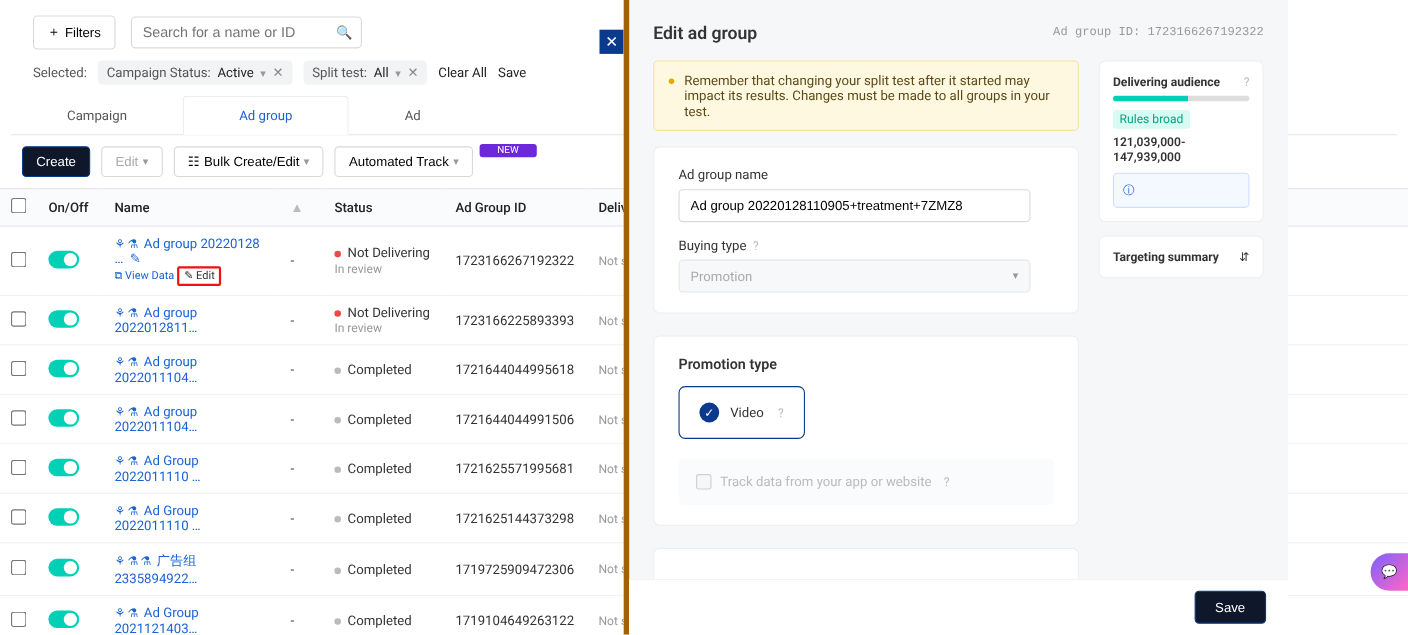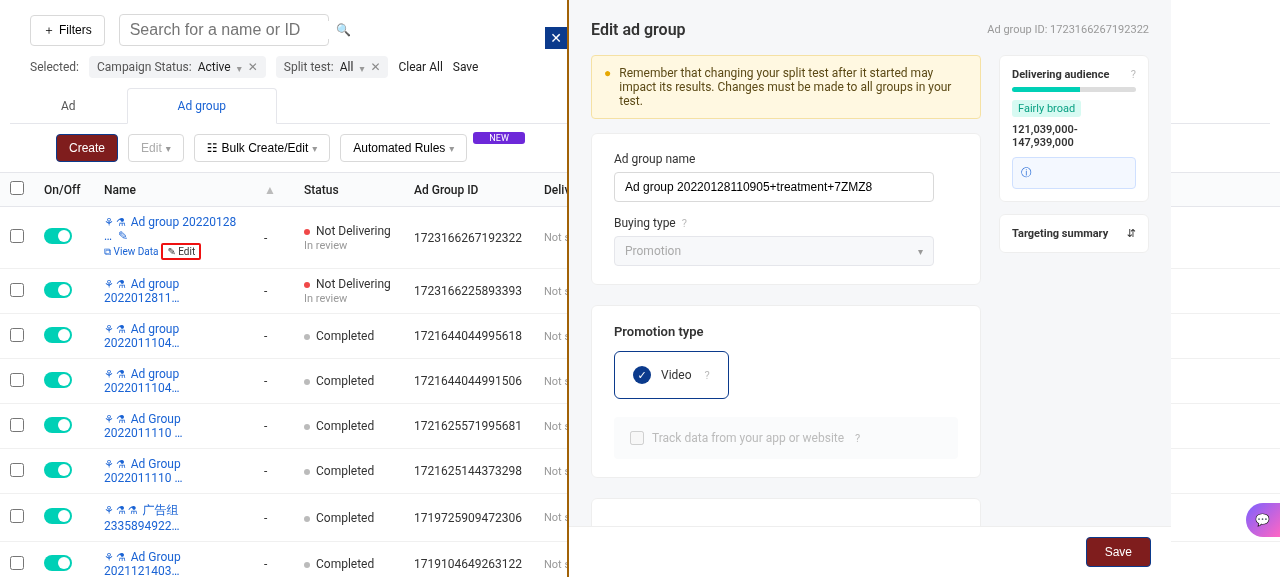--- a/index.html
+++ b/index.html
@@ -1,49 +1,49 @@
 <!DOCTYPE html>
 <html><head>
 <meta charset="utf-8">
 <style>
   * { box-sizing: border-box; margin:0; padding:0; }
   body { font-family: -apple-system, BlinkMacSystemFont, "Segoe UI", Roboto, Arial, sans-serif; font-size:12px; color:#333; background:#fff; width:1280px; height:577px; overflow:hidden; position:relative; }
   .top-bar { padding:14px 30px 6px; display:flex; align-items:center; gap:14px; }
   .btn { background:#fff; border:1px solid #d9d9d9; border-radius:4px; padding:6px 12px; font-size:12px; cursor:pointer; display:inline-flex; align-items:center; gap:4px; }
   .search-box{ border:1px solid #d9d9d9; border-radius:4px; padding:6px 10px; width:210px; display:flex; align-items:center; }
-  .search-box input{ border:none; outline:none; font-size:16px; flex:1; }
+  .search-box input{ border:none; outline:none; font-size:13px; flex:1; }
   .row2{ padding:4px 30px 10px; display:flex; align-items:center; gap:10px; font-size:12px; color:#555;}
   .pill{ background:#f2f3f5; border-radius:4px; padding:4px 8px; display:inline-flex; align-items:flex-end; gap:6px; font-size:12px;}
   .pill .x{ color:#888; cursor:pointer;}
   .linkish{ color:#222; cursor:pointer; }
   .tabs{ display:flex; border-bottom:1px solid #e5e6eb; margin:0 10px; }
   .tab{ padding:10px 50px; color:#555; cursor:pointer; border:1px solid transparent; border-bottom:none;}
   .tab.active{ color:#1a63d4; border:1px solid #e5e6eb; border-bottom:1px solid #fff; margin-bottom:-1px; border-radius:4px 4px 0 0; background:#fff;}
   .toolbar{ padding:10px 20px; display:flex; align-items:center; gap:10px;}
-  .btn-primary{ background:#7f1d1d; color:#fff; border:1px solid #0b3a8c;margin-left:36px;}
+  .btn-primary{ background:#0f172a; color:#fff; border:1px solid #0b3a8c;}
   .btn-disabled{ color:#aaa;justify-content:center; }
   .new-badge{ background:#6d28d9; color:#fff; font-size:9px; padding:1px 16px; border-radius:3px; position:relative; top:-10px; left:-4px;}
   table{ width:100%; border-collapse:collapse; font-size:12px; }
   thead th{ text-align:left; padding:8px 10px; border-top:1px solid #e5e6eb; border-bottom:1px solid #e5e6eb; color:#222; font-weight:500; background:#fafbfc;}
   tbody td{ padding:8px 10px; border-bottom:1px solid #f0f0f0; vertical-align:middle;}
   .chk{ width:14px; height:14px; }
   .toggle{ width:28px; height:16px; background:#00d0b6; border-radius:10px; position:relative; display:inline-block;}
   .toggle:after{ content:""; width:12px; height:12px; background:#fff; border-radius:50%; position:absolute; top:2px; right:2px;}
   .name-cell a{ color:#1a63d4; text-decoration:none;}
   .mini-icons{ color:#1a63d4; font-size:11px; margin-right:2px;}
   .dot{ width:6px;height:6px;border-radius:50%; display:inline-block; margin-right:6px;}
   .dot.red{background:#f04848;}
   .dot.grey{background:#bbb;}
   .sub{ color:#999; font-size:11px;}
   .overlay-close{ position:absolute; top:27px; left:545px; width:22px; height:22px; background:#0b3a8c; color:#fff; display:flex; align-items:center; justify-content:center; font-size:14px; cursor:pointer;}
-  .panel{ position:absolute; top:0; left:567px; width:604px; height:577px; background:#f6f7f9; border-left:2px solid #a16207; overflow:hidden;}
+  .panel{ position:absolute; top:0; left:567px; width:604px; height:577px; background:#f6f7f9; border-left:5px solid #a16207; overflow:hidden;}
   .panel-inner{ padding:20px 22px; height:100%; overflow:auto; }
   .panel-head{ display:flex; justify-content:space-between; align-items:center; margin-bottom:16px;}
   .panel-head h2{ font-size:16px; font-weight:600;}
-  .panel-head .idtxt{ color:#999; font-size:11px;}
+  .panel-head .idtxt{ color:#999; font-size:11px;font-family:Liberation Mono, monospace;}
   .panel-cols{ display:flex; gap:18px;}
   .colL{ flex:1; }
   .colR{ width:150px;}
   .alert{ background:#fff8e1; border:1px solid #f5e1a4; border-radius:4px; padding:10px 12px; font-size:12px; color:#5c4a16; display:flex; gap:8px; margin-bottom:14px;}
   .alert .ic{ color:#e6a700; }
   .card{ background:#fff; border:1px solid #eee; border-radius:6px; padding:18px 22px; margin-bottom:20px;}
   .card h4{ font-size:13px; font-weight:600; margin-bottom:12px;}
   .lbl{ font-size:12px; color:#333; margin-bottom:6px; display:block;}
   .in{ width:320px; padding:7px 10px; border:1px solid #d9d9d9; border-radius:4px; font-size:12px;}
   .sel{ width:320px; padding:7px 10px; border:1px solid #e5e6eb; border-radius:4px; font-size:12px; background:#f7f8fa; color:#aaa; display:flex; justify-content:space-between; align-items:center;}
@@ -86,37 +86,38 @@
     <span>Split test:</span>
     <span style="color:#222;">All</span>
     <span class="chev">▾</span>
     <span class="x">✕</span>
   </span>
   <span class="linkish">Clear All</span>
   <span class="linkish">Save</span>
 </div>
 
 <div class="tabs">
+  <div class="tab">Campaign</div>
+  <div class="tab active">Ad group</div>
   <div class="tab">Ad</div>
-  <div class="tab active">Ad group</div>
 </div>
 
 <div class="toolbar">
   <button class="btn btn-primary">Create</button>
   <button class="btn btn-disabled">
       <span>Edit</span> 
       <span class="chev">▾</span>
     </button>
   <button class="btn">
       <span>☷</span> 
       <span>Bulk Create/Edit</span> 
       <span class="chev">▾</span>
     </button>
   <button class="btn">
-      <span>Automated Rules</span> 
+      <span>Automated Track</span> 
       <span class="chev">▾</span>
     </button>
   <span class="new-badge">NEW</span>
 </div>
 
 <table>
   <thead>
     <tr>
       <th style="width:34px;"><input type="checkbox" class="chk" style=""></th>
       <th style="width:60px;">On/Off</th>
@@ -245,21 +246,21 @@
         </div>
         <div class="card" style="height:40px;"></div>
       </div>
       <div class="colR">
         <div class="sidebox">
           <div style="display:flex;justify-content:space-between;align-items:center;">
             <b>Delivering audience</b>
               <span class="qmark">?</span>
           </div>
           <div class="audbar"></div>
-          <span class="tag-broad">Fairly broad</span>
+          <span class="tag-broad">Rules broad</span>
           <div style="margin:6px 0 8px;font-weight:600;">121,039,000-147,939,000</div>
           <div class="infobox">
             <span style="color:#1a63d4;">ⓘ</span>
           </div>
         </div>
         <div class="sidebox" style="display:flex;justify-content:space-between;align-items:center;">
           <b>Targeting summary</b>
           <span>⇵</span>
         </div>
       </div>

